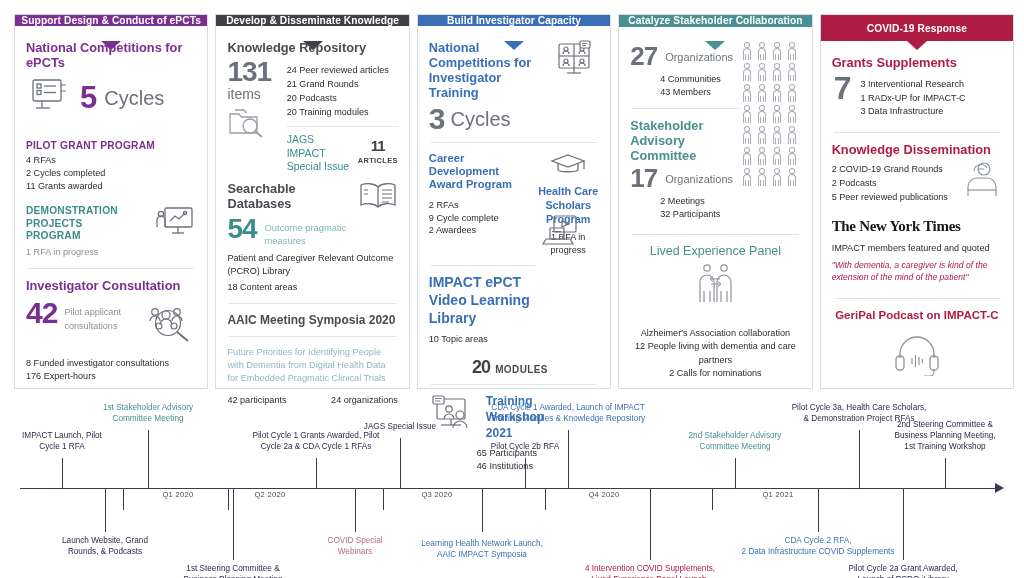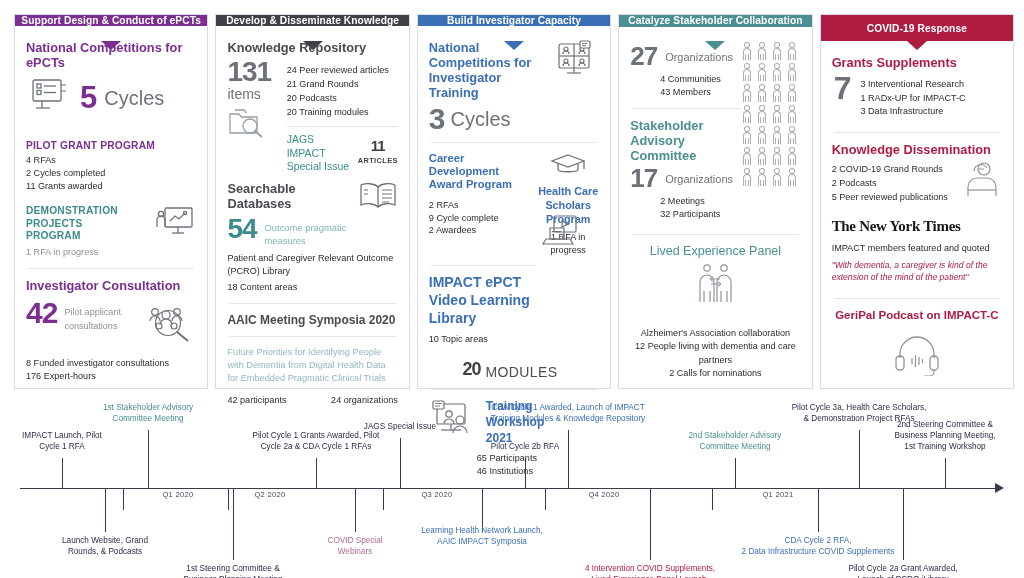--- a/index.html
+++ b/index.html
@@ -290,21 +290,21 @@
         <svg width="46" height="40" viewBox="0 0 46 40" fill="none" stroke="#6d7179" stroke-width="1.2">
           <rect x="14" y="2" width="22" height="16" rx="1.3"></rect>
             <path d="M22 7 l6 3 -6 3z"></path>
           <path d="M10 14 h14 v11 H10 z"></path>
             <path d="M6 25 h24 l3 5 H3 z"></path>
           <rect x="12" y="17" width="9" height="1.2" fill="#6d7179" stroke="none"></rect>
         </svg>
       </div>
       <div class="row" style="justify-content:center;gap:5px;margin-top:12px;padding-right:8px">
         <span class="bignum c-dark" style="font-size:18px">20</span>
-        <span style="font-size:14px;font-weight:normal;letter-spacing:.4px;color:#4a4a52;padding-top:6px">MODULES</span>
+        <span style="font-size:10px;font-weight:bold;letter-spacing:.4px;color:#4a4a52;padding-top:6px">MODULES</span>
       </div>
 
       <div class="hr"></div>
 
       <div class="rowt" style="gap:9px">
         <span class="ico">
           <svg width="48" height="42" viewBox="0 0 48 42" fill="none" stroke="#6d7179" stroke-width="1.2">
             <rect x="8" y="5" width="28" height="20" rx="1.3"></rect>
             <line x1="22" y1="25" x2="22" y2="31"></line>
               <line x1="12" y1="31" x2="32" y2="31"></line>
@@ -670,21 +670,21 @@
         <div class="stem" style="left: 355px; top: 96px; height: 44px;"></div>
         <div class="txt t-pink" style="left: 355px; width: 110px; top: 144px;">COVID Special
 Webinars</div>
       </div>
       <div class="ev">
         <div class="stem" style="left: 400px; top: 46px; height: 50px;"></div>
         <div class="txt t-dark" style="left: 400px; width: 130px; top: 30px;">JAGS Special Issue</div>
       </div>
       <div class="ev">
         <div class="stem" style="left: 482px; top: 96px; height: 44px;"></div>
-        <div class="txt t-blue" style="left: 482px; width: 200px; top: 134px;">Learning Health Network Launch,
+        <div class="txt t-blue" style="left: 482px; width: 200px; top: 147px;">Learning Health Network Launch,
 AAIC IMPACT Symposia</div>
       </div>
       <div class="ev">
         <div class="stem" style="left: 525px; top: 66px; height: 30px;"></div>
         <div class="txt t-dark" style="left: 525px; width: 140px; top: 50px;">Pilot Cycle 2b RFA</div>
       </div>
       <div class="ev">
         <div class="stem" style="left: 568px; top: 38px; height: 58px;"></div>
         <div class="txt t-blue" style="left: 568px; width: 250px; top: 11px;">CDA Cycle 1 Awarded, Launch of IMPACT
 Training Modules &amp; Knowledge Repository</div>

